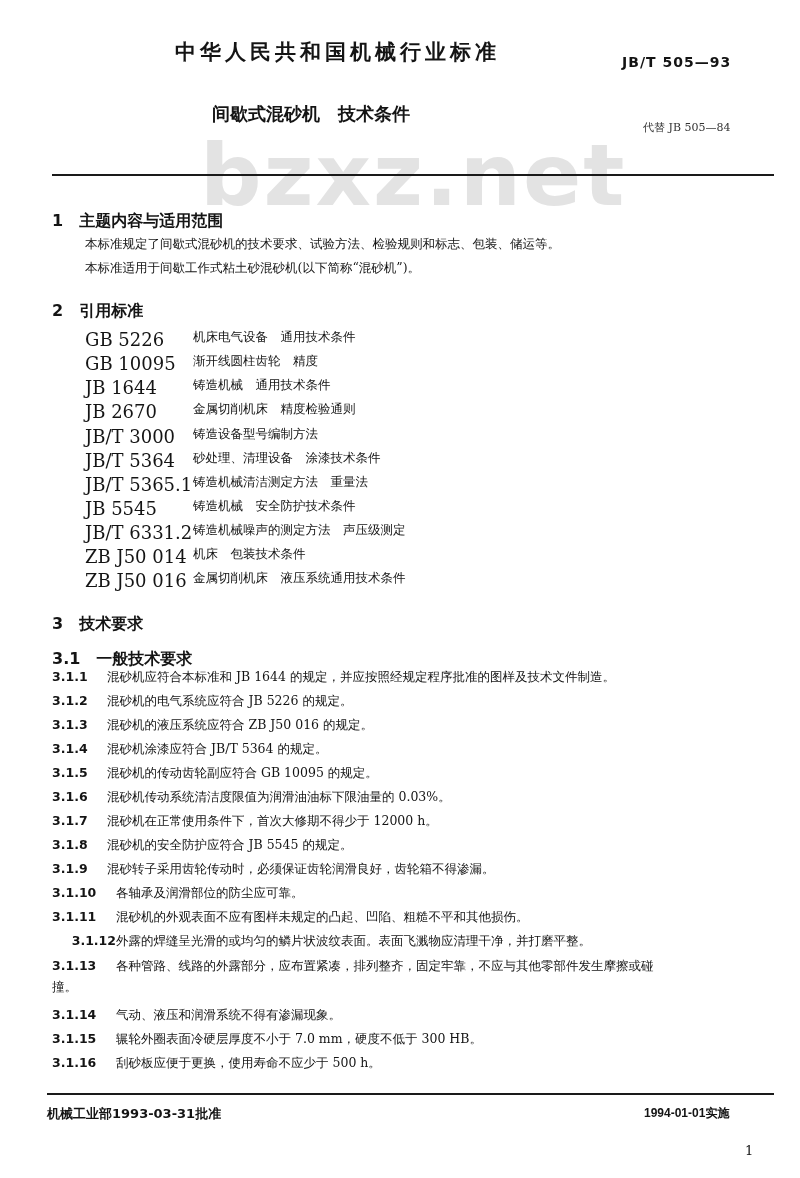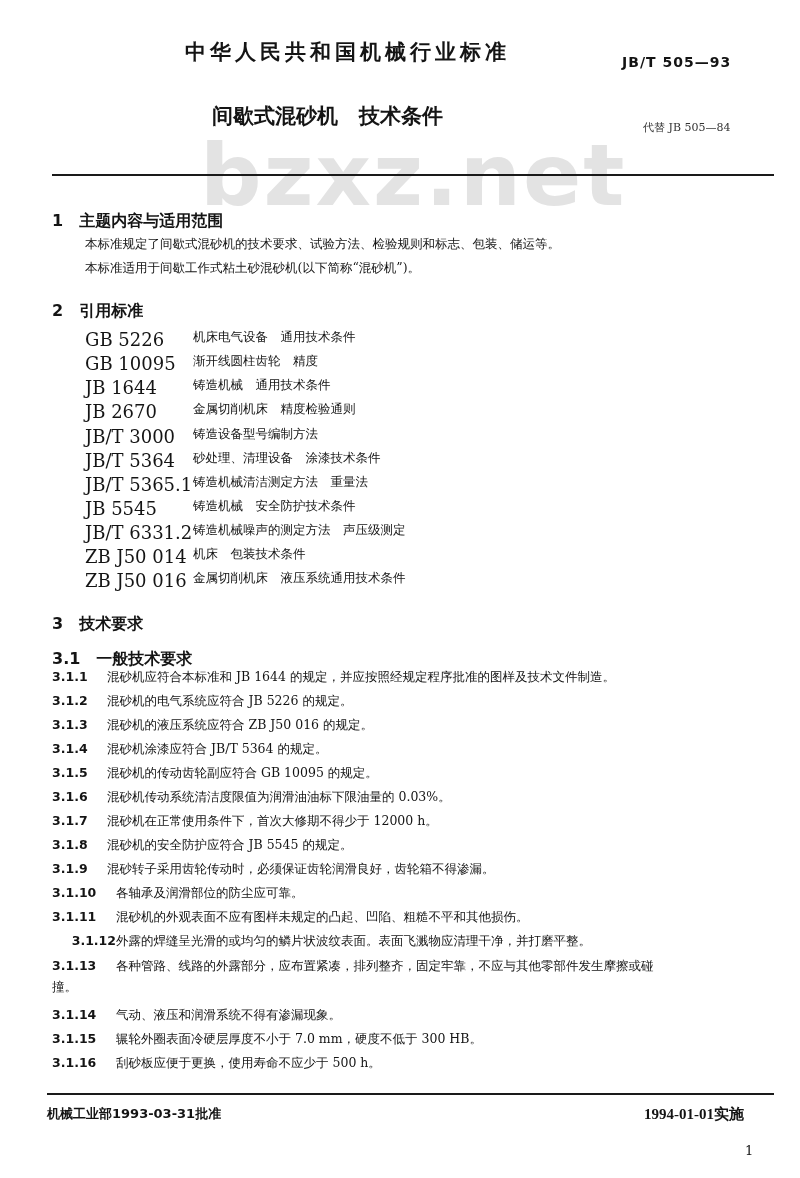--- a/index.html
+++ b/index.html
@@ -1,34 +1,34 @@
 <!DOCTYPE html>
 <html><head>
 <meta charset="utf-8">
 <style>
   html, body { margin:0; padding:0; background:#ffffff; }
   body { width:800px; height:1178px; position:relative; overflow:hidden;
          font-family:"DejaVu Serif", serif; color:#141414; }
   .abs { position:absolute; white-space:nowrap; }
   .watermark { position:absolute; left:200px; top:132px; font-family:"DejaVu Sans", sans-serif;
                font-weight:bold; font-size:86px; color:#e3e3e3; letter-spacing:2px; line-height:86px; z-index:0; }
-  .hdr-title { left:175px; top:38px; font-family:"DejaVu Sans", sans-serif; font-weight:bold; font-size:21px; letter-spacing:4px;margin-left:10px; }
+  .hdr-title { left:175px; top:38px; font-family:"DejaVu Sans", sans-serif; font-weight:bold; font-size:21px; letter-spacing:4px; }
   .hdr-code { left:622px; top:54px; font-family:"DejaVu Sans", sans-serif; font-weight:bold; font-size:14px; letter-spacing:1px; }
-  .hdr-sub { left:212px; top:102px; font-family:"DejaVu Sans", sans-serif; font-weight:bold; font-size:21px; }
+  .hdr-sub { left:212px; top:102px; font-family:"DejaVu Sans", sans-serif; font-weight:bold; font-size:18px; }
   .hdr-replace { left:643px; top:120px; font-size:11px; color:#333; }
   .rule { position:absolute; height:2px; background:#1a1a1a; z-index:1; }
   .content { position:relative; z-index:2; }
   .h1 { font-family:"DejaVu Sans", sans-serif; font-weight:bold; font-size:16px;margin-top:8px; }
   .para { font-size:12.5px; }
   .ref-code { font-size:18px; }
   .ref-title { font-size:12.5px; }
   .clause-num { font-family:"DejaVu Sans", sans-serif; font-weight:bold; font-size:12.5px; display:inline-block; }
   .clause-text { font-size:12.5px; }
   .footer-left { left:47px; top:1105px; font-family:"DejaVu Sans", sans-serif; font-weight:bold; font-size:13px; }
-  .footer-right { left:644px; top:1105px; font-family:Liberation Serif, serif; font-weight:bold; font-size:15px; }
+  .footer-right { left:644px; top:1105px; font-family:Liberation Sans, sans-serif; font-weight:bold; font-size:12px; }
   .page-num { left:745px; top:1143px; font-size:13px; }
 </style>
 </head>
 <body>
 
 <div class="watermark">bzxz.net</div>
 
 <div class="content">
 
   <div class="abs hdr-title">中华人民共和国机械行业标准</div>

